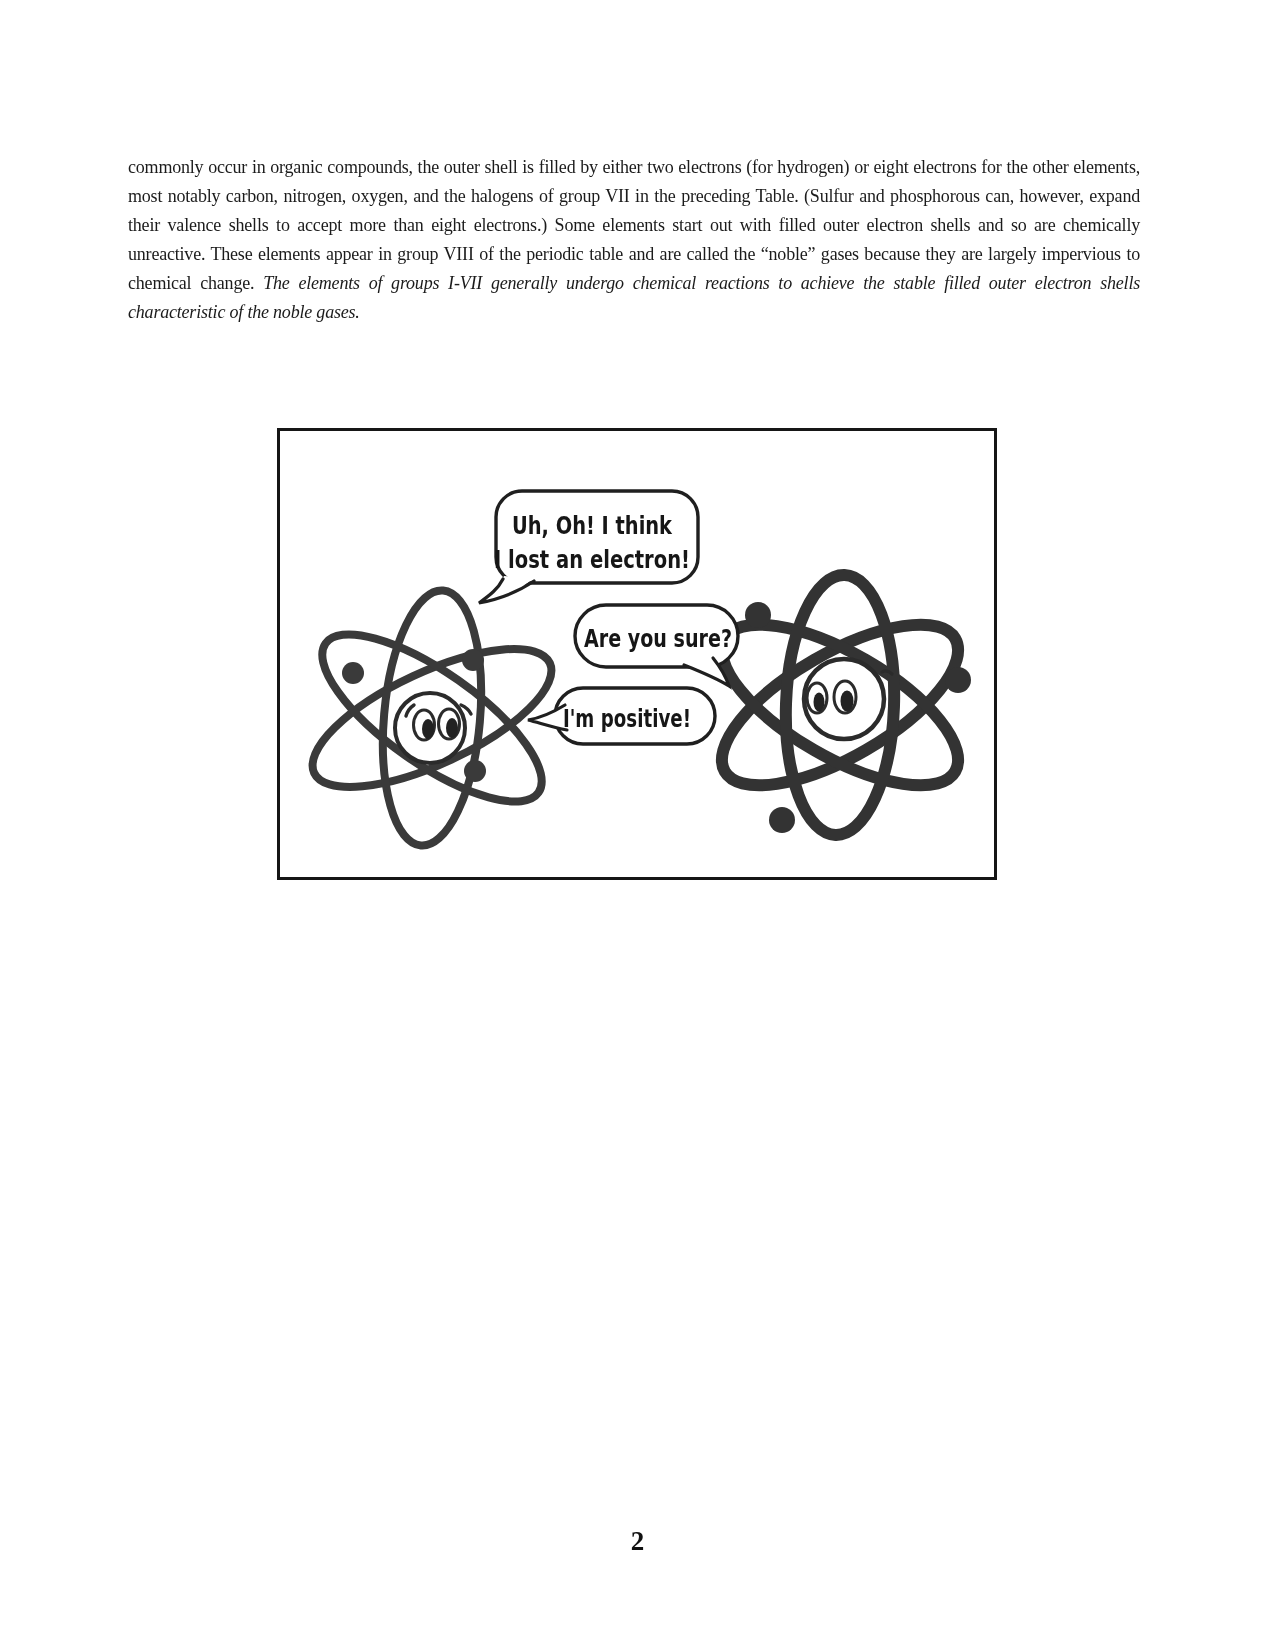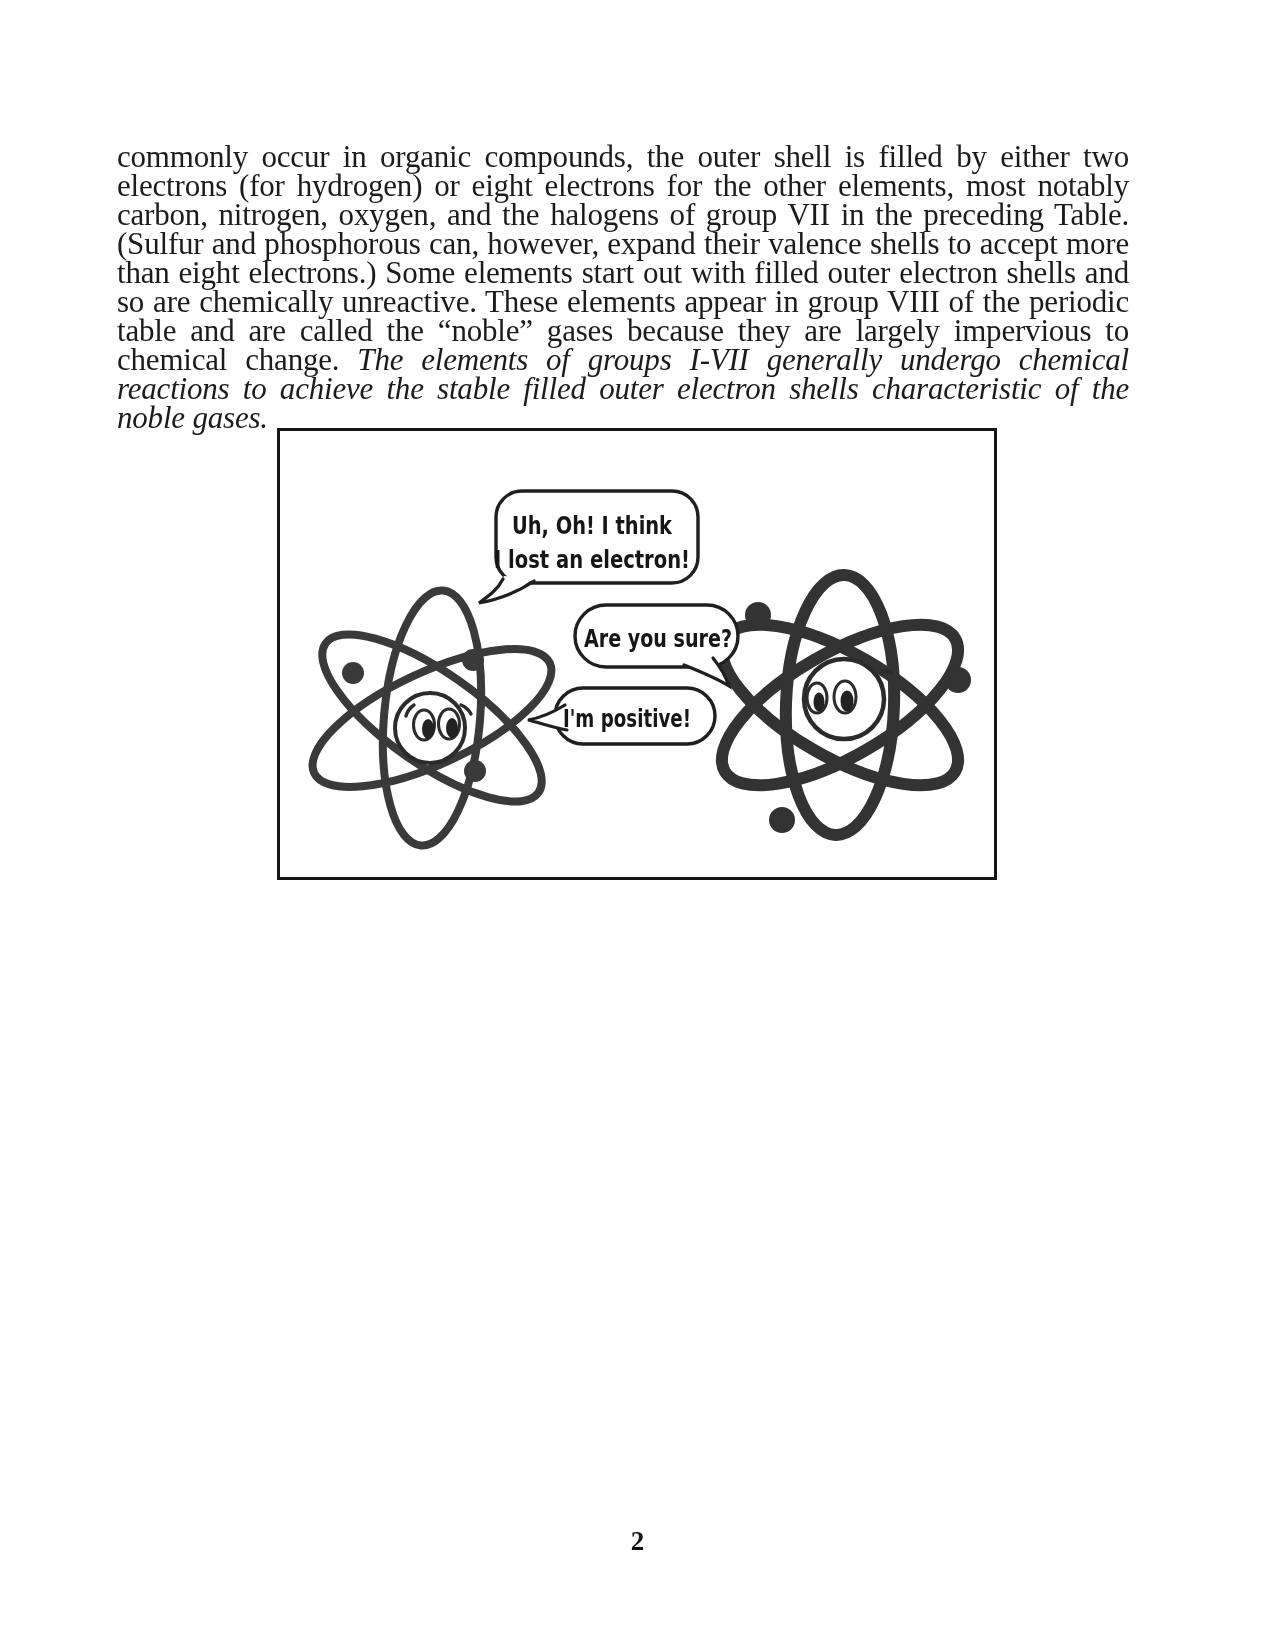--- a/index.html
+++ b/index.html
@@ -12,22 +12,22 @@
     position: relative;
     background: #ffffff;
     overflow: hidden;
     font-family: "Liberation Serif", "DejaVu Serif", serif;
   }
   .body-paragraph {
     position: absolute;
     left: 113px;
     top: 138px;
     width: 1012px;
-    margin: 4px;
-    font-size: 31px;
+    margin: 15px;
+    font-size: 18px;
     line-height: 29px;
     letter-spacing: -0.2px;
     color: #1b1b1b;
     text-align: justify;
     font-family: Liberation Serif, serif;
   }
   .body-paragraph i {
     font-style: italic;
   }
   .cartoon-figure {

